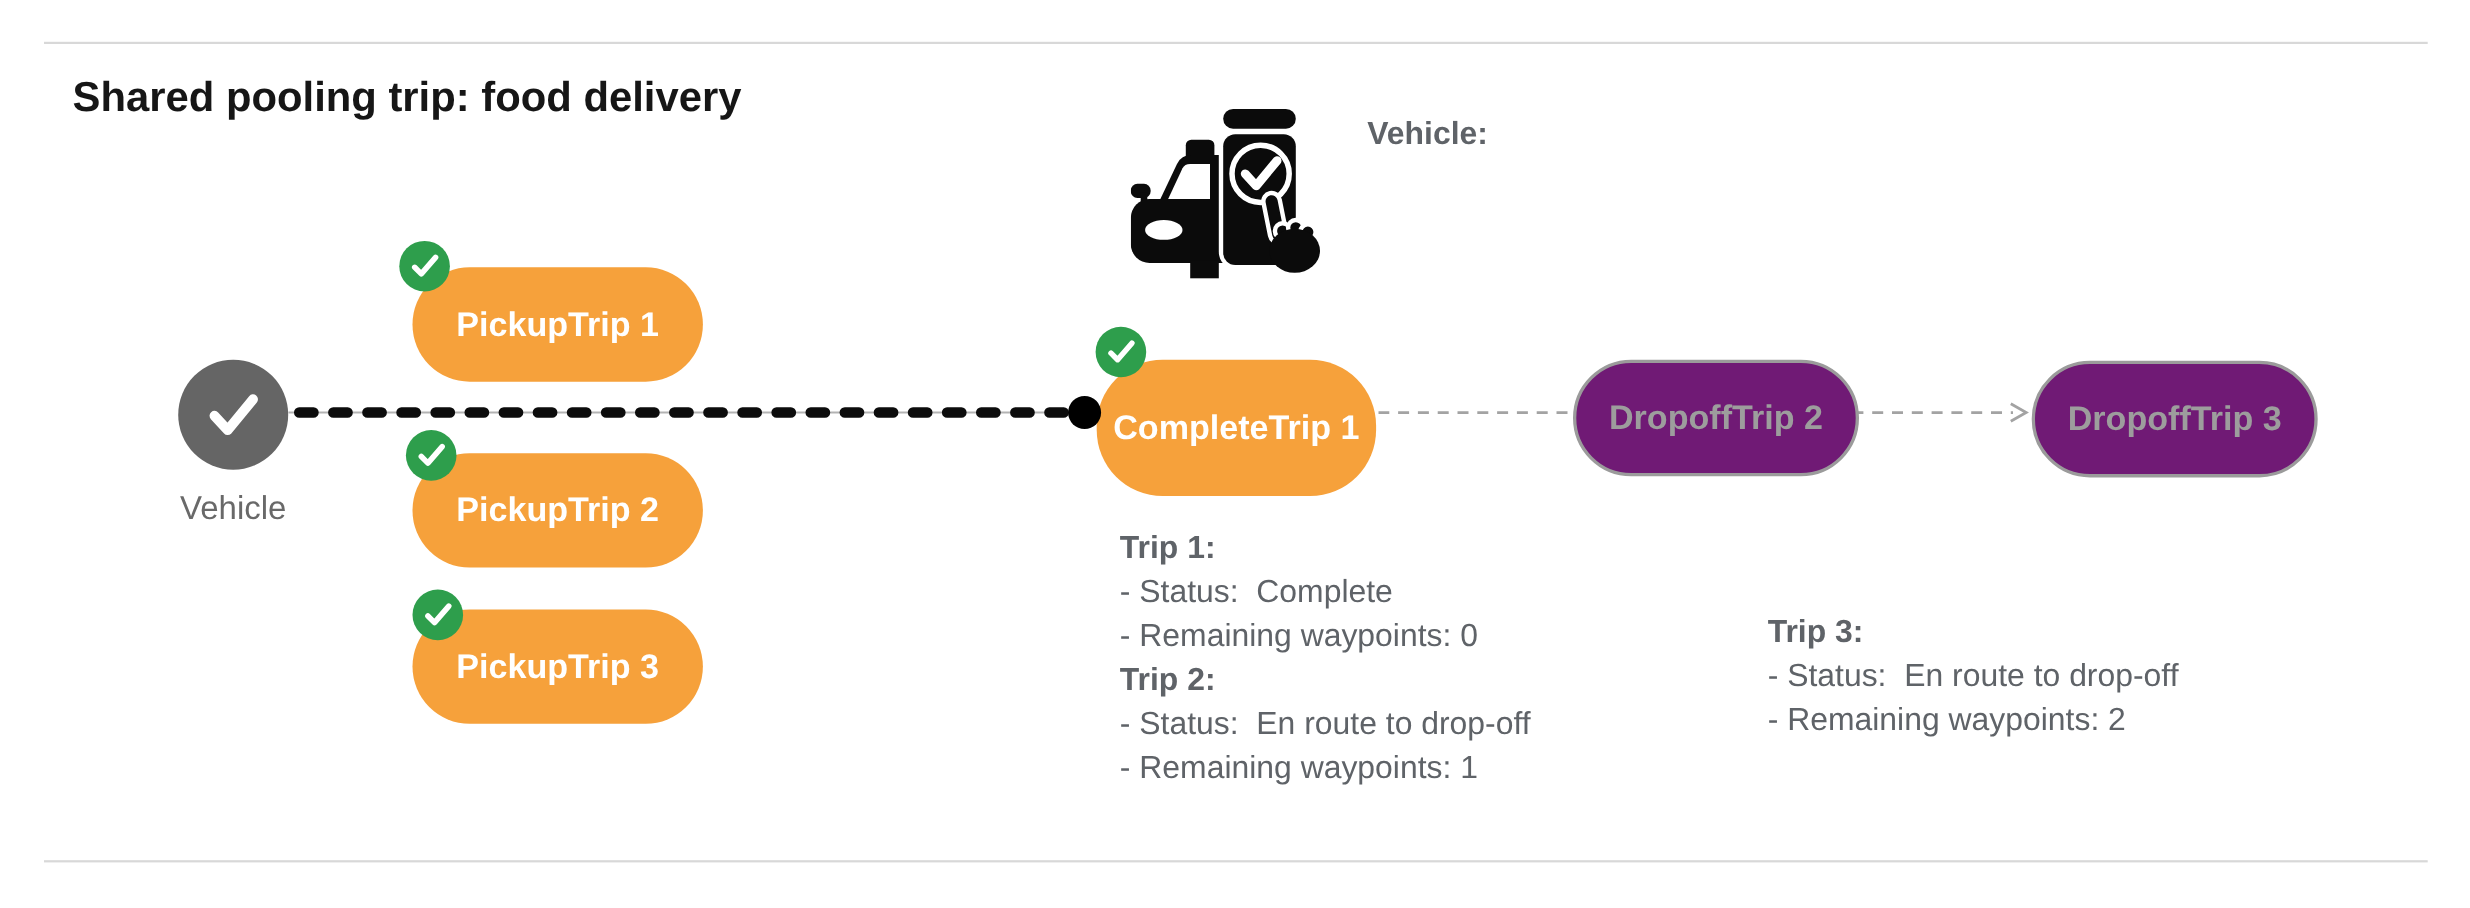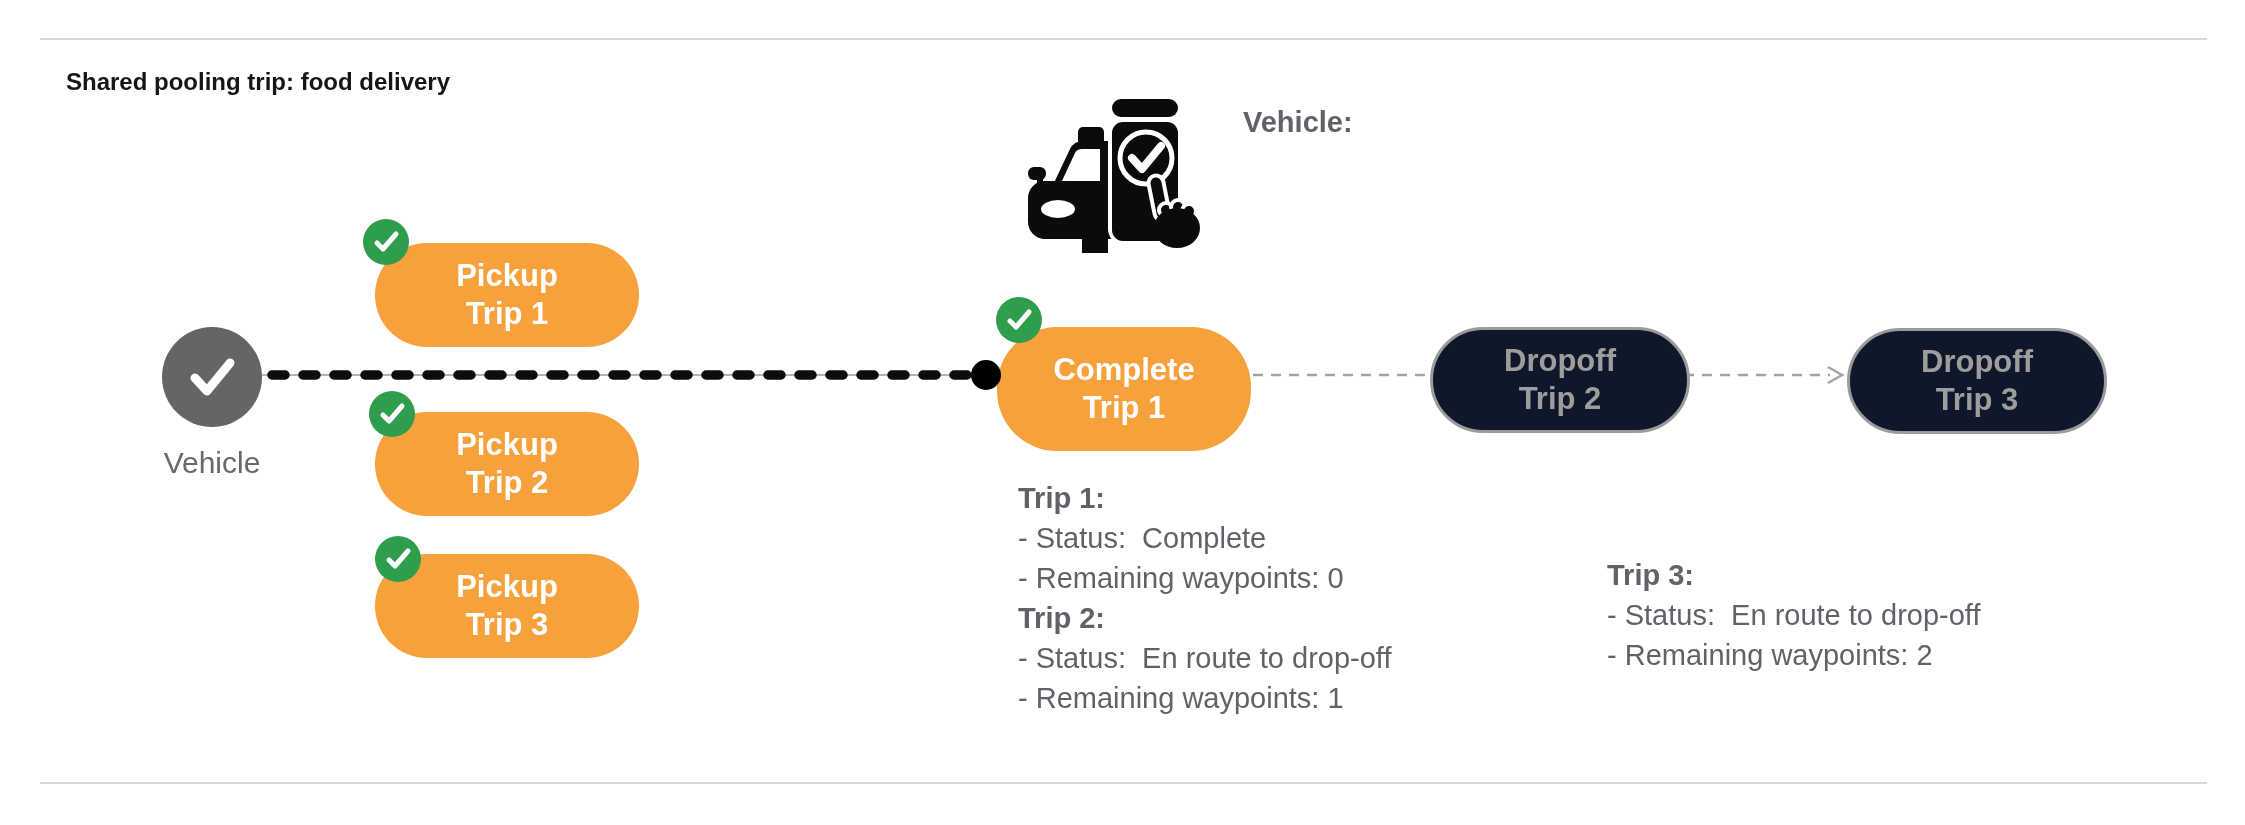--- a/index.html
+++ b/index.html
@@ -5,44 +5,44 @@
   html,body{margin:0;padding:0;}
   body{
     width:2245px;height:825px;background:#ffffff;position:relative;overflow:hidden;
     font-family:"Liberation Sans", sans-serif;
   }
   .stage{position:absolute;inset:0;}
   .divider{position:absolute;left:40px;width:2167px;height:2px;background:#d8d8d8;}
   .divider.top{top:38px;}
   .divider.bottom{top:782px;}
   .title{
-    position:absolute;left:66px;top:68px;font-size:24px;font-weight:bold;color:#161616;
+    position:absolute;left:66px;top:68px;font-size:38px;font-weight:bold;color:#161616;
     letter-spacing:0px;
   }
   
   .vehicle-icon{position:absolute;left:1028px;top:95px;width:175px;height:160px;}
   .vehicle-text{position:absolute;left:1243px;top:102px;font-size:29px;line-height:41px;color:#5f6368;}
   .vehicle-text .lbl{font-weight:bold;}
   
   .start-circle{
     position:absolute;left:162px;top:327px;width:100px;height:100px;border-radius:50%;
     background:#656565;display:flex;align-items:center;justify-content:center;
   }
   .start-label{
     position:absolute;left:62px;top:444px;width:300px;text-align:center;
     font-size:30px;line-height:37px;color:#696969;
   }
   
   .pill{
-    position:absolute;border-radius:60px;display:flex;flex-direction:column;
+    position:absolute;border-radius:60px;display:flex;flex-direction:row;
     align-items:center;justify-content:center;text-align:center;
     font-weight:bold;font-size:31px;line-height:38px;
   }
   .pill.orange{background:#f6a13b;color:#ffffff;}
-  .pill.outline{background:#0f172a;border:3px solid #9b9b9b;color:#9d9d9d;}
+  .pill.outline{background:#701a75;border:3px solid #9b9b9b;color:#9d9d9d;}
   .pill.pickup1{left:375px;top:243px;width:264px;height:104px;}
   .pill.pickup2{left:375px;top:412px;width:264px;height:104px;}
   .pill.pickup3{left:375px;top:554px;width:264px;height:104px;}
   .pill.complete1{left:997px;top:327px;width:254px;height:124px;}
   .pill.dropoff2{left:1430px;top:327px;width:254px;height:100px;}
   .pill.dropoff3{left:1847px;top:328px;width:254px;height:100px;}
   
   .badge{
     position:absolute;width:46px;height:46px;border-radius:50%;background:#2e9e4c;
     display:flex;align-items:center;justify-content:center;z-index:3;

